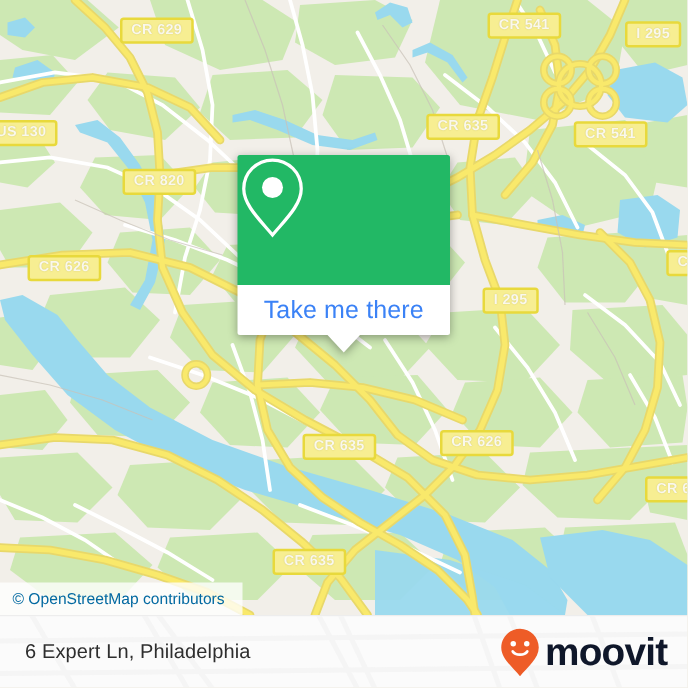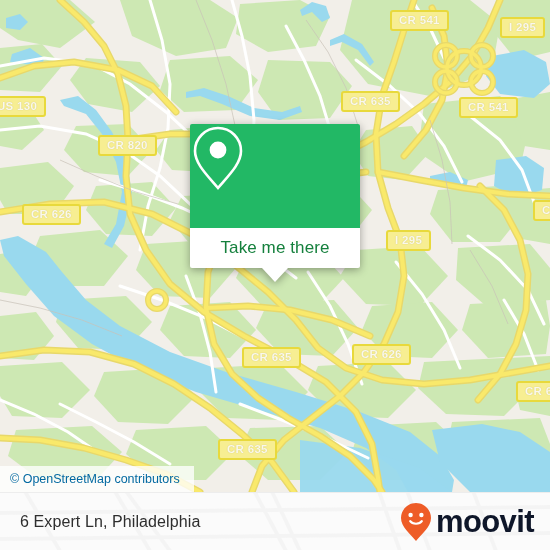--- a/index.html
+++ b/index.html
@@ -51,22 +51,22 @@
     border-radius: 2px 2px 0 0;
     display: flex; align-items: center; justify-content: center;
   }
   #popup-foot {
     height: 40px;
     background: #FFFFFF;
     border-radius: 0 0 2px 2px;
     display: flex; align-items: center; justify-content: center;
   }
   #popup-foot span {
-    font-size: 17px;
-    color: #15803d;
+    font-size: 20px;
+    color: #3b82f6;
     letter-spacing: .1px;
   }
   #popup-tail {
     position: absolute;
     left: 50%; top: 144px;
     margin-left: -13px;
     width: 0; height: 0;
     border-left: 13px solid transparent;
     border-right: 13px solid transparent;
     border-top: 14px solid #FFFFFF;
@@ -302,20 +302,21 @@
           <path d="M196 0 L212 40 L226 84 L236 130 L242 176"></path>
           <path d="M430 120 L442 160 L450 202 L452 244"></path>
           <path d="M60 160 L96 176 L136 192 L178 204"></path>
           <path d="M306 20 L328 52 L346 88 L358 126"></path>
           <path d="M0 300 L40 308 L82 320 L122 336"></path>
           <path d="M470 250 L492 286 L508 324"></path>
         </g>
       </g>
     </svg>
 
+    <div class="shield" style="left:96px;top:14px">CR 629</div>
     <div class="shield" style="left:390px;top:10px">CR 541</div>
     <div class="shield" style="left:500px;top:17px">I 295</div>
     <div class="shield" style="left:-12px;top:96px">US 130</div>
     <div class="shield" style="left:341px;top:91px">CR 635</div>
     <div class="shield" style="left:459px;top:97px">CR 541</div>
     <div class="shield" style="left:98px;top:135px">CR 820</div>
     <div class="shield" style="left:22px;top:204px">CR 626</div>
     <div class="shield" style="left:533px;top:200px">CR 62</div>
     <div class="shield" style="left:386px;top:230px">I 295</div>
     <div class="shield" style="left:242px;top:347px">CR 635</div>

